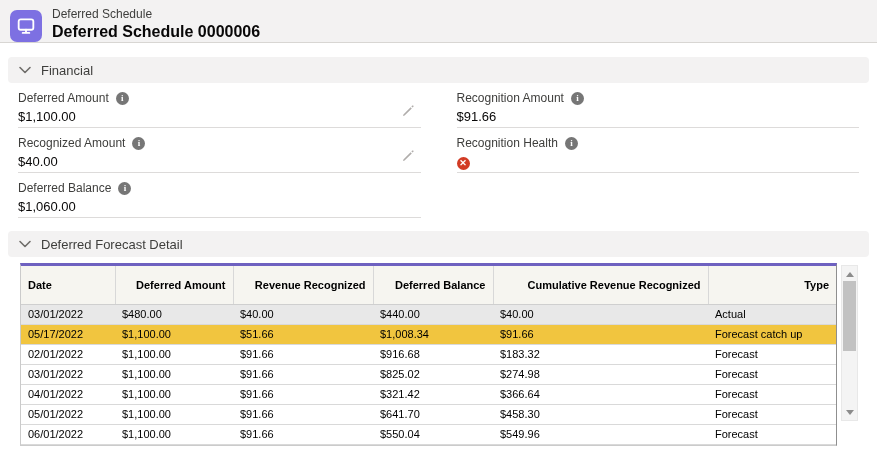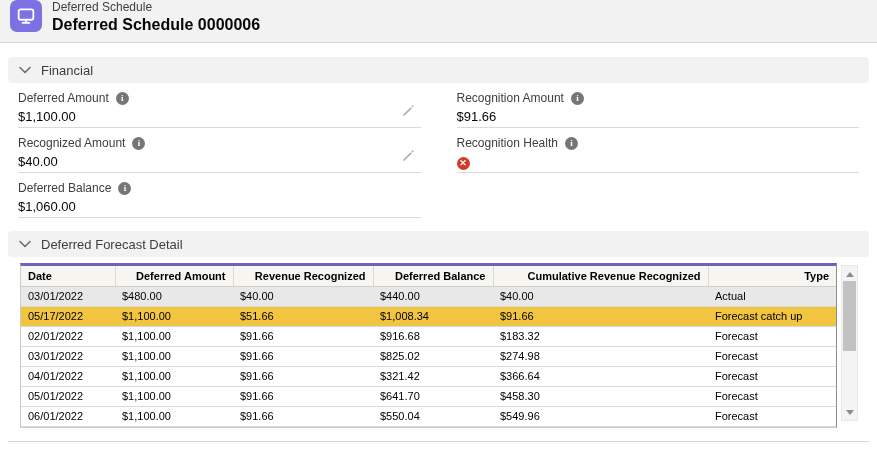--- a/index.html
+++ b/index.html
@@ -10,21 +10,21 @@
     color: #080707;
     position: relative;
   }
 
   
   .page-header {
     height: 43px;
     background: #f3f2f2;
     border-bottom: 1px solid #d8d6d3;
     display: flex;
-    align-items: flex-start;
+    align-items: flex-end;
     gap: 10px;
     padding-left: 10px;
   }
   .entity-icon {
     width: 32px; height: 32px;
     border-radius: 7px;
     background: #7d70e2;
     display: flex; align-items: center; justify-content: center;
     flex: 0 0 auto;
   }
@@ -110,21 +110,21 @@
     border-left: 1px solid #cbcbcb;
     border-right: 1px solid #8f8f8f;
     border-bottom: 1px solid #cbcbcb;
     background: #fff;
   }
   table { border-collapse: collapse; table-layout: fixed; width: 100%; font-size: 11px; }
   th {
     background: #f6f5f0;
     font-weight: bold;
     text-align: right;
-    padding: 4px 7px;
+    padding: 13px 7px;
     border-right: 1px solid #d8d8d8;
     border-bottom: 1px solid #cfcfcf;
     color: #000;
     line-height: 12px;
     white-space: nowrap; overflow: hidden;
   }
   th:first-child { text-align: left; }
   th:last-child { border-right: none; }
   td {
     padding: 4px 7px;

